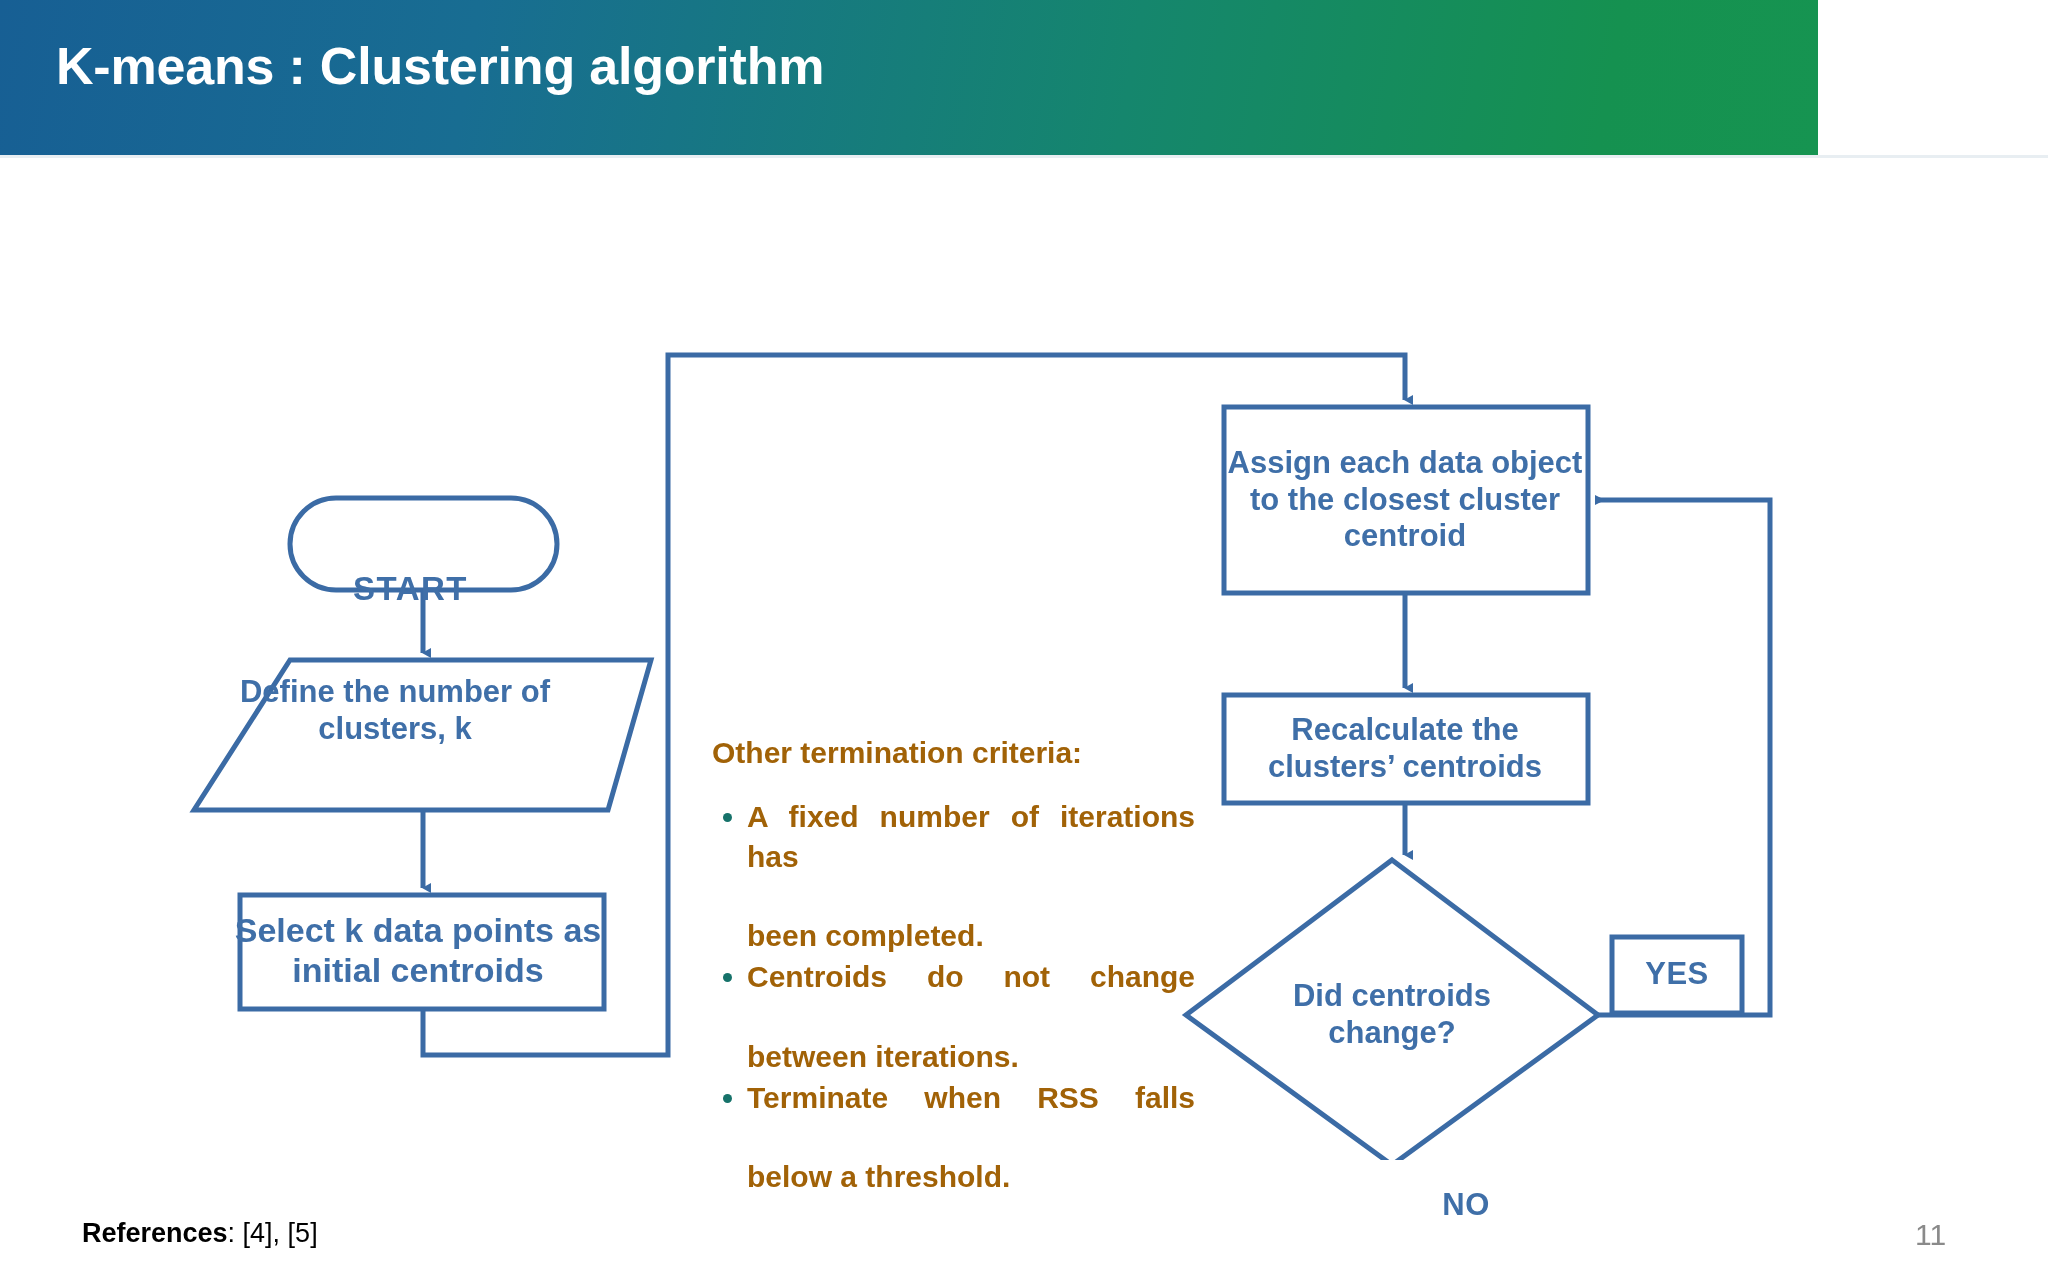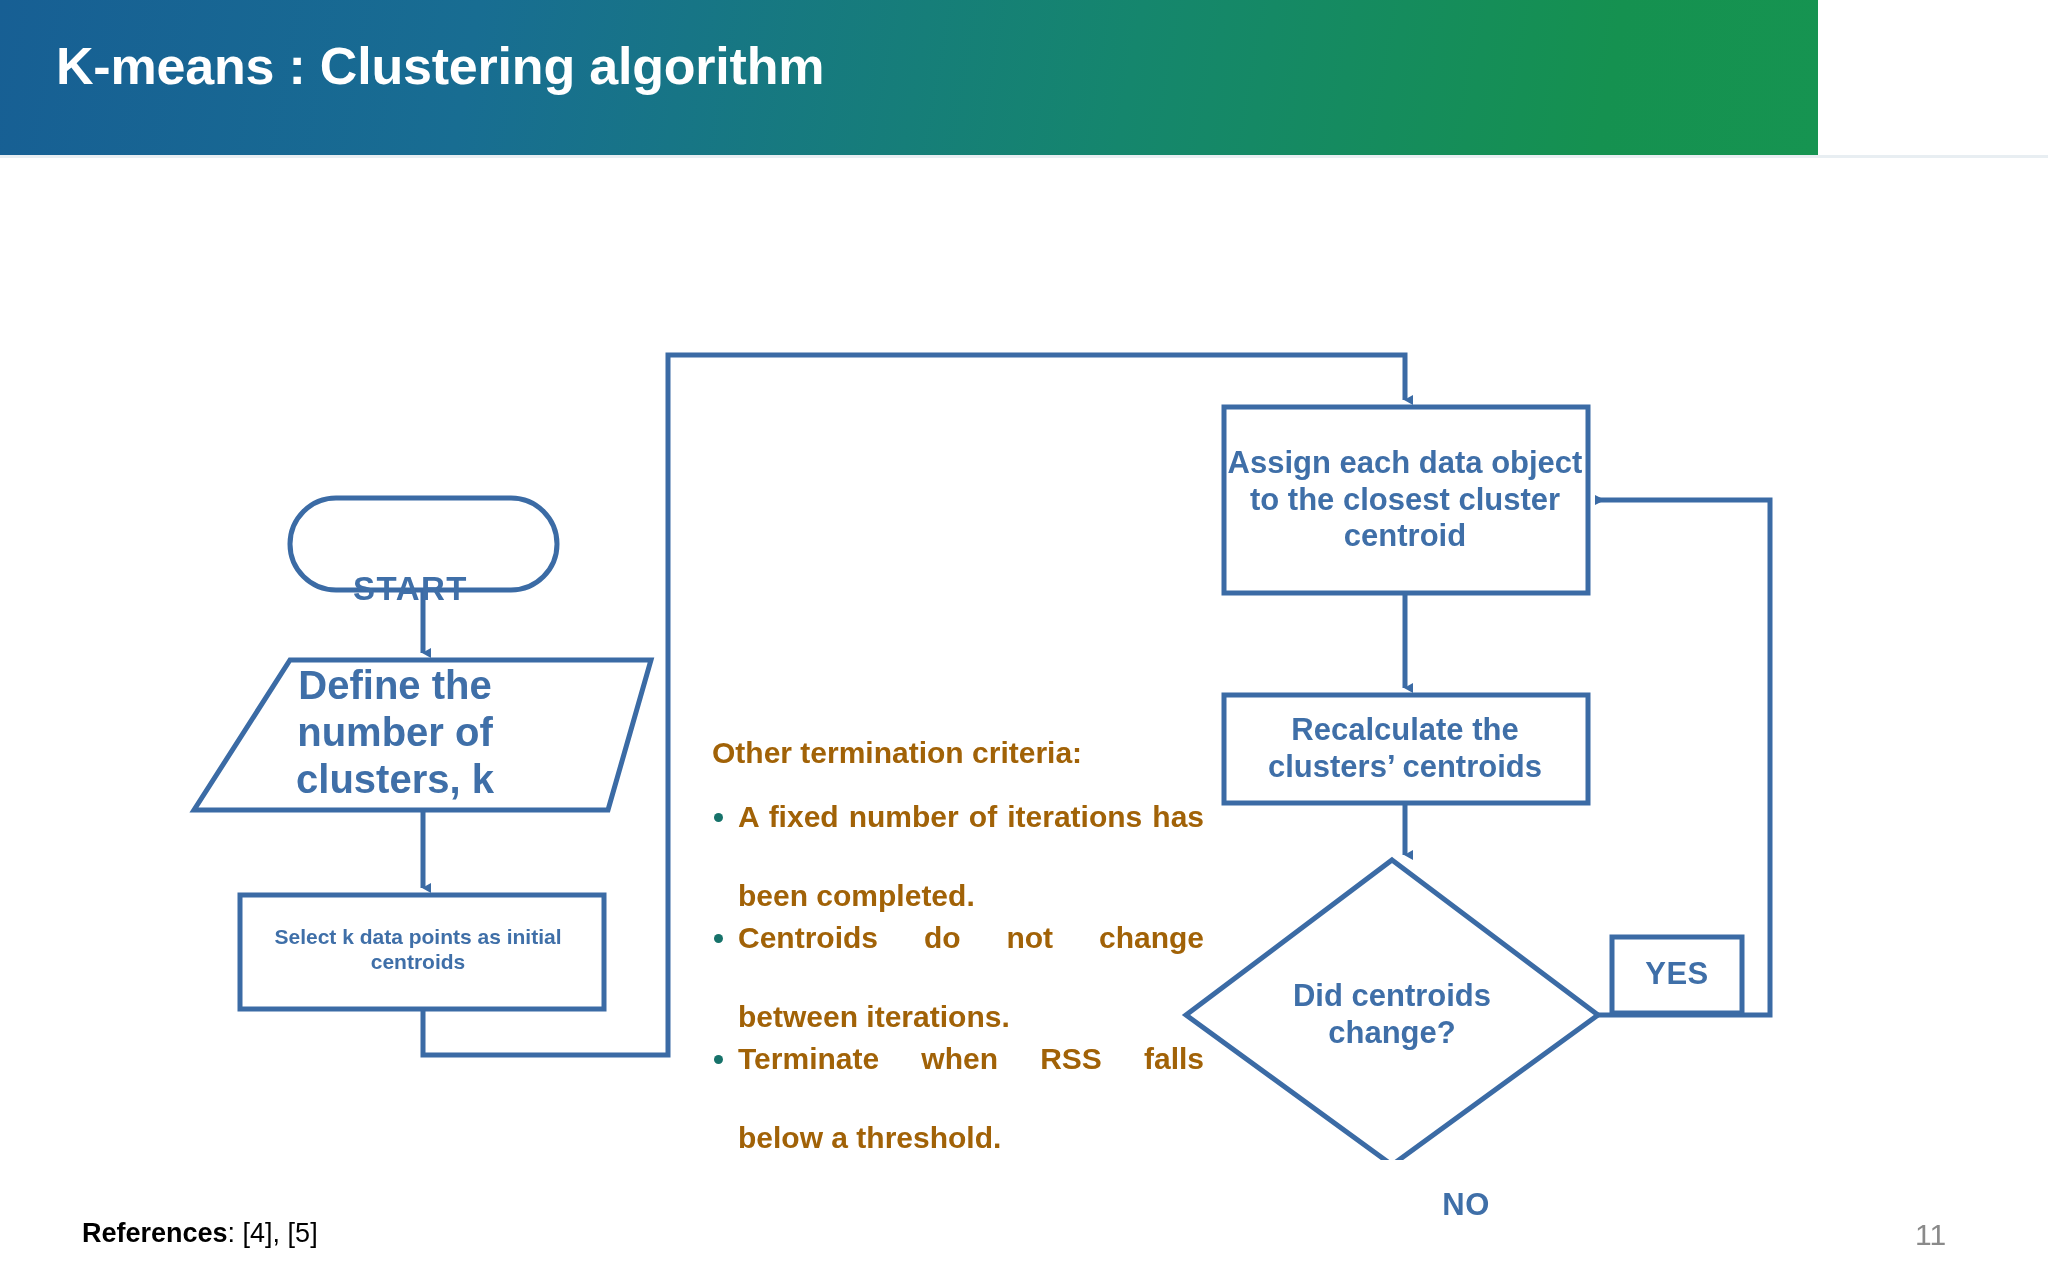--- a/index.html
+++ b/index.html
@@ -59,22 +59,22 @@
     display: flex;
     align-items: center;
     justify-content: center;
     text-align: center;
     color: #3f6fa8;
     font-weight: bold;
     line-height: 1.18;
     pointer-events: none;
   }
   .n-start   { left: 278px;  top: 345px;  width: 265px; height: 90px;  font-size: 33px; letter-spacing: 1.5px; margin-top: 44px; }
-  .n-define  { left: 230px;  top: 505px;  width: 330px; height: 145px; font-size: 40px; }
-  .n-select  { left: 232px;  top: 740px;  width: 372px; height: 110px; font-size: 21px; }
+  .n-define  { left: 230px;  top: 483px;  width: 330px; height: 145px; font-size: 31px; }
+  .n-select  { left: 232px;  top: 740px;  width: 372px; height: 110px; font-size: 34px; }
   .n-assign  { left: 1224px; top: 252px;  width: 362px; height: 186px; font-size: 31px; }
   .n-recalc  { left: 1224px; top: 540px;  width: 362px; height: 108px; font-size: 31px; }
   .n-did     { left: 1270px; top: 790px;  width: 244px; height: 140px; font-size: 31px; }
   .n-yes     { left: 1614px; top: 782px;  width: 126px; height: 74px;  font-size: 31px; letter-spacing: 0.5px; }
   .n-no      { left: 1416px; top: 1016px; width: 100px; height: 68px;  font-size: 31px; letter-spacing: 0.5px; }
   .n-end     { left: 1266px; top: 1098px; width: 256px; height: 86px;  font-size: 33px; letter-spacing: 1.5px; }
 
   
   #criteria {
     position: absolute;
@@ -84,21 +84,21 @@
     color: #a16207;
   }
   #criteria-heading {
     font-size: 30px;
     font-weight: bold;
     margin: 0 0 26px 0;
     line-height: 1.2;
   }
   #criteria-list {
     list-style: none;
-    margin: 0;
+    margin: 9px;
     padding: 0;
   }
   #criteria-list li {
     position: relative;
     padding-left: 26px;
     font-size: 30px;
     font-weight: bold;
     line-height: 1.32;
     margin-bottom: 2px;
     text-align: justify;

